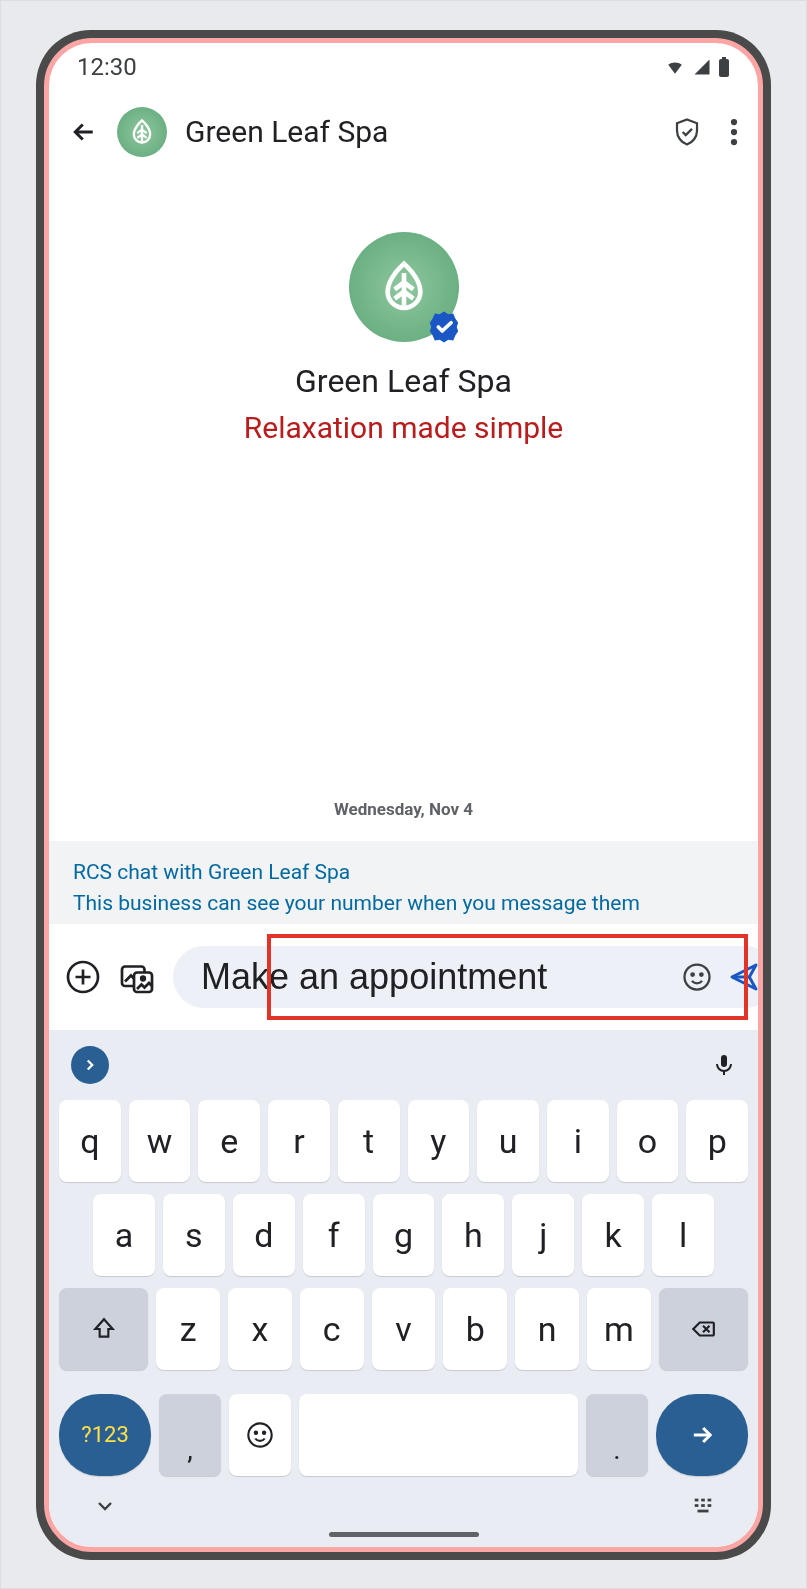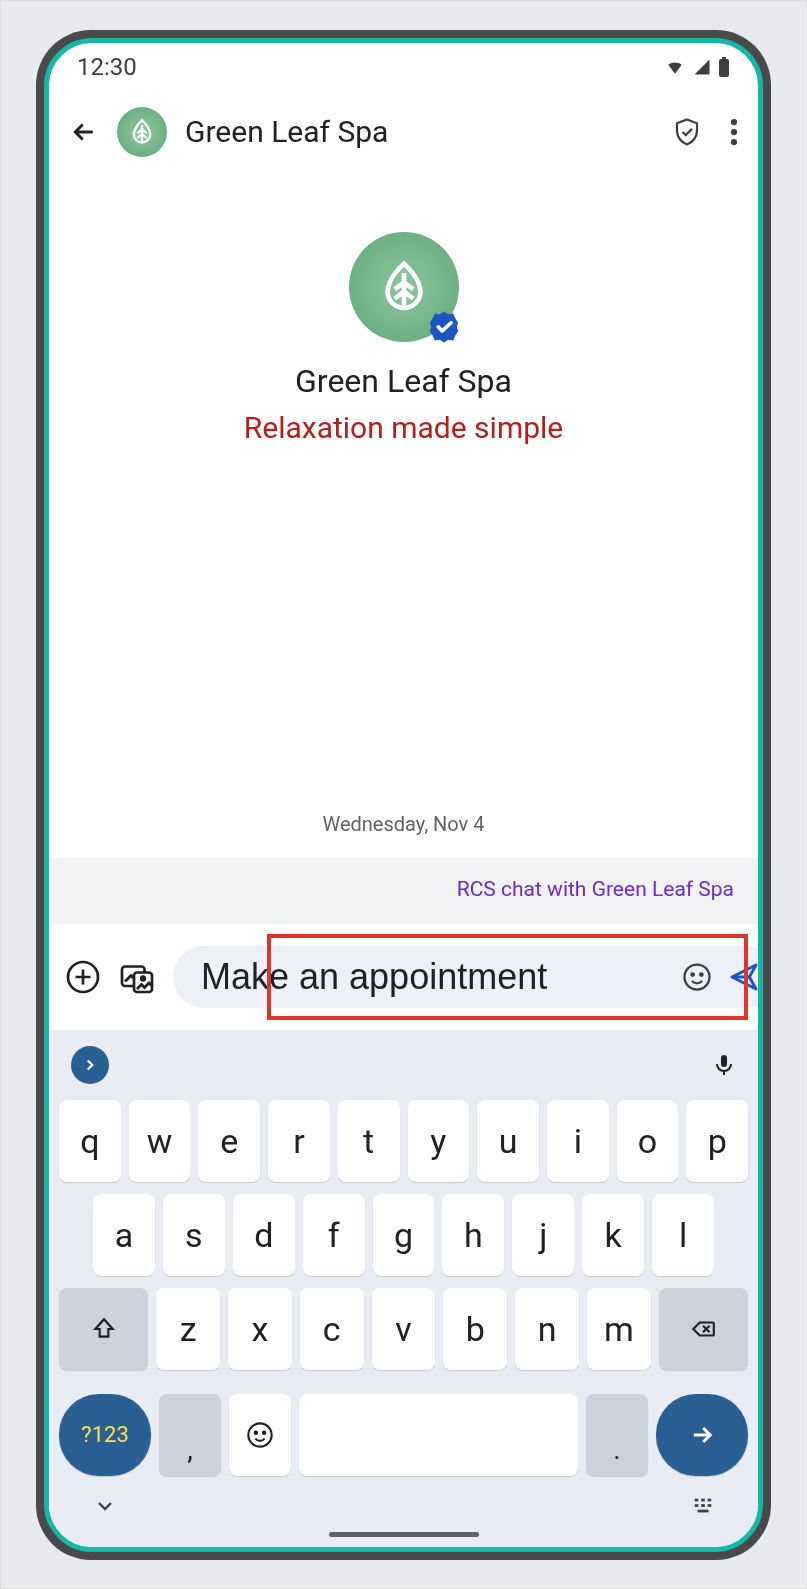--- a/index.html
+++ b/index.html
@@ -19,21 +19,21 @@
     background: #4a4a4a;
     border-radius: 55px;
     padding: 8px;
     position: relative;
   }
   .phone-bezel {
     width: 100%;
     height: 100%;
     border-radius: 48px;
     overflow: hidden;
-    border: 5px solid #14b8a6;
+    border: 5px solid #fca5a5;
     background: #fff;
     position: relative;
     display: flex;
     flex-direction: column;
   }
   .status-bar {
     height: 48px;
     display: flex;
     align-items: center;
     justify-content: space-between;
@@ -79,29 +79,30 @@
   }
   .verify-badge {
     position: absolute; bottom: -2px; right: -2px;
     width: 34px; height: 34px;
   }
   .profile-name { font-size: 32px; color: #202124; margin-top: 20px; }
   .profile-tagline { font-size: 30px; color: #b91c1c; margin-top: 10px; }
   .spacer { flex: 1; }
   .date-label {
     text-align: center;
-    font-size: 20px;
+    font-size: 17px;
     color: #5f6368;
     padding: 18px 0 22px 0;
+    font-weight: bold;
   }
   .info-banner {
     background: #f1f3f4;
-    padding: 16px 24px 18px 24px;
-    text-align: right;
-    color: #6d28d9;
+    padding: 16px 24px 4px 24px;
+    text-align: left;
+    color: #0369a1;
     font-size: 21px;
     line-height: 1.5;
   }
   .compose-row {
     display: flex;
     align-items: center;
     gap: 18px;
     padding: 22px 16px;
     background: #fff;
     position: relative;
@@ -268,20 +269,21 @@
         <div class="profile-name">Green Leaf Spa</div>
         <div class="profile-tagline">Relaxation made simple</div>
       </div>
 
       <div class="spacer"></div>
 
       <div class="date-label">Wednesday, Nov 4</div>
 
       <div class="info-banner">
         <div>RCS chat with Green Leaf Spa</div>
+        <div>This business can see your number when you message them</div>
       </div>
 
       <div class="compose-row">
         <span class="compose-btn">
           <svg width="36" height="36" viewBox="0 0 24 24" fill="none" stroke="#202124" stroke-width="1.8">
               <circle cx="12" cy="12" r="10"></circle>
               <path d="M12 7v10M7 12h10"></path>
             </svg>
         </span>
         <span class="compose-btn">

